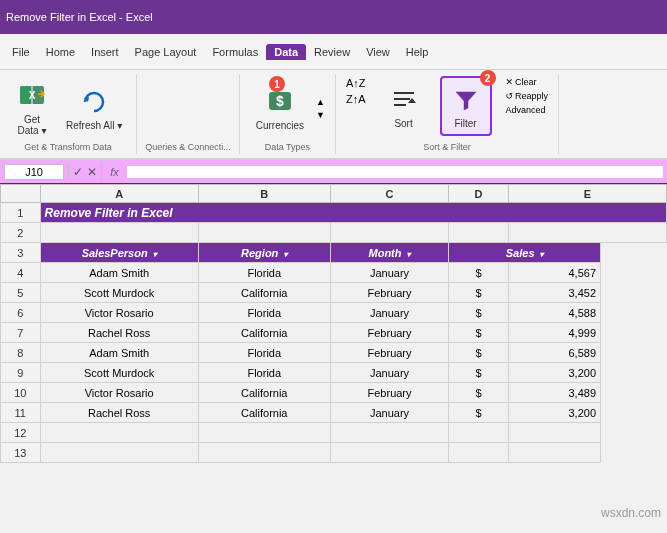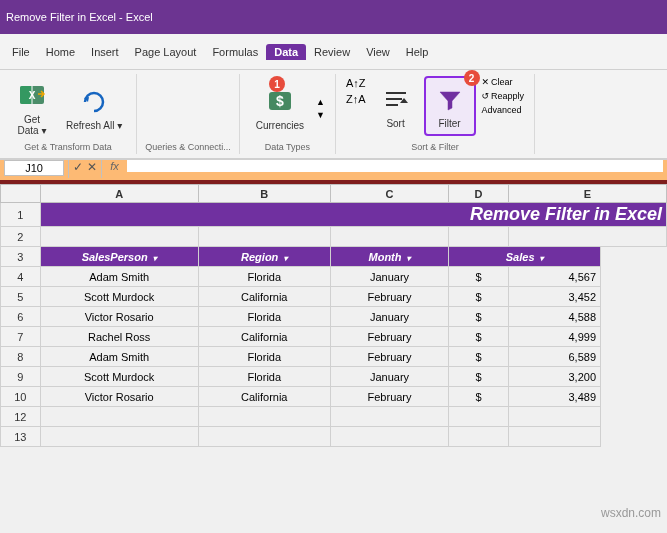--- a/index.html
+++ b/index.html
@@ -108,24 +108,24 @@
 
     
     .filter-btn-highlighted {
       background: #f0e8f8;
       border: 2px solid #8b2be2;
       border-radius: 4px;
     }
 
     
     .formula-bar {
-      background: #fdba74;
-      border-bottom: 4px solid #7f1d1d;
-      display: flex;
-      align-items: flex-start;
+      background: #f0abfc;
+      border-bottom: 1px solid #7f1d1d;
+      display: flex;
+      align-items: center;
       height: 24px;
       padding: 0 4px;
       gap: 4px;
     }
     .cell-ref {
       width: 60px;
       border: 1px solid #c0c0c0;
       padding: 1px 4px;
       font-size: 11px;
       text-align: center;
@@ -343,21 +343,21 @@
       </div>
       <div style="display:flex;flex-direction:column;justify-content:center;gap:1px;">
         <div class="small-sort-btn">▲</div>
         <div class="small-sort-btn">▼</div>
       </div>
     </div>
     <div class="ribbon-group-label">Data Types</div>
   </div>
 
   <div class="ribbon-group" style="min-width:180px;position:relative;">
-    <div class="ribbon-group-content" style="align-items:flex-start;gap:4px;">
+    <div class="ribbon-group-content" style="align-items:flex-start;gap:12px;">
 
       <div class="vert-sort-group">
         <div class="small-sort-btn">
           <span style="font-size:11px;">A↑Z</span>
         </div>
         <div class="small-sort-btn">
           <span style="font-size:11px;">Z↑A</span>
         </div>
       </div>
 
@@ -436,21 +436,21 @@
         <th class="col-header">B</th>
         <th class="col-header">C</th>
         <th class="col-header">D</th>
         <th class="col-header" colspan="2">E</th>
       </tr>
     </thead>
     <tbody>
 
       <tr>
         <td class="row-header cell">1</td>
-        <td class="cell title-cell" colspan="6" style="background:#7030a0;color:white;font-weight:bold;font-style:italic;text-align:right;font-size:18px;">Remove Filter in Excel</td>
+        <td class="cell title-cell" colspan="6" style="background:#7030a0;color:white;font-weight:bold;font-style:italic;text-align:left;font-size:12px;">Remove Filter in Excel</td>
       </tr>
 
       <tr>
         <td class="row-header cell">2</td>
         <td class="cell"></td>
         <td class="cell"></td>
         <td class="cell"></td>
         <td class="cell"></td>
         <td class="cell" colspan="2"></td>
       </tr>
@@ -531,20 +531,28 @@
 
       <tr>
         <td class="row-header cell">10</td>
         <td class="cell cell-center">Victor Rosario</td>
         <td class="cell cell-center">California</td>
         <td class="cell cell-center">February</td>
         <td class="cell cell-center">$</td>
         <td class="cell cell-right">3,489</td>
       </tr>
 
+      <tr>
+        <td class="row-header cell">11</td>
+        <td class="cell cell-center">Rachel Ross</td>
+        <td class="cell cell-center">California</td>
+        <td class="cell cell-center">January</td>
+        <td class="cell cell-center">$</td>
+        <td class="cell cell-right">3,200</td>
+      </tr>
 
       <tr>
         <td class="row-header cell">12</td>
         <td class="cell"></td>
         <td class="cell"></td>
         <td class="cell"></td>
         <td class="cell"></td>
         <td class="cell"></td>
       </tr>
 

